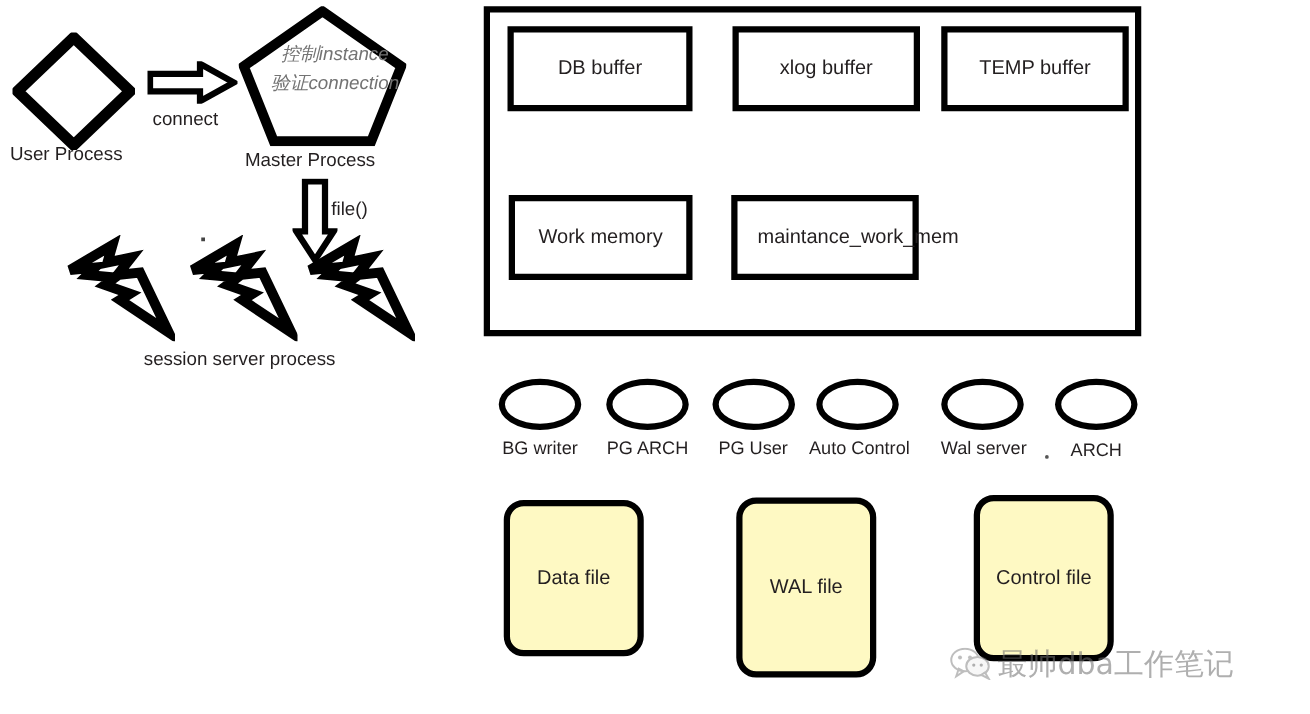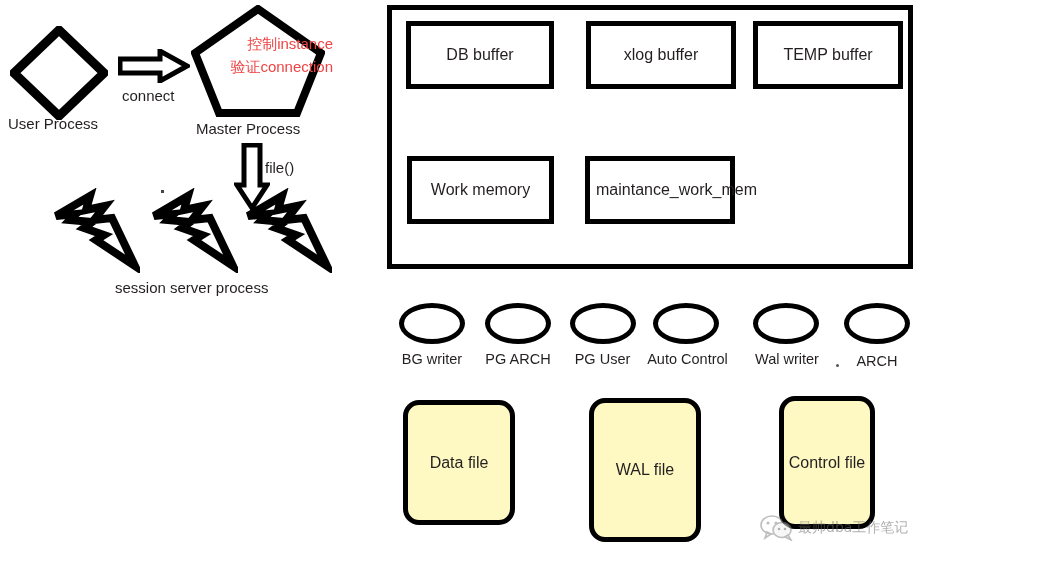--- a/index.html
+++ b/index.html
@@ -39,25 +39,26 @@
     display: block;
   }
 
   
   .pentagon-wrap { position: absolute; }
   .pentagon { display: block; }
   .pentagon-text {
     position: absolute;
     left: 0; top: 0;
     width: 100%;
-    text-align: right;
+    text-align: center;
     font-size: 15px;
-    color: #ef4444;
+    color: #737373;
     line-height: 1.55;
     pointer-events: none;
+    font-style: italic;
   }
 
   
   .arrow-wrap { position: absolute; }
   .arrow-svg { display: block; }
 
   
   .bolt-wrap { position: absolute; }
 
   
@@ -80,21 +81,21 @@
     font-size: 16px;
     color: #231f20;
     text-align: center;
     padding: 0 4px;
   }
   .rect.left-align {
     justify-content: flex-start;
   }
   .rect.left-align .rect-label {
     text-align: left;
-    padding-left: 6px;
+    padding-left: 16px;
     line-height: 1.45;
   }
 
   
   .filebox {
     position: absolute;
     border: 5px solid #000000;
     border-radius: 16px;
     background: #fef9c3;
     box-sizing: border-box;
@@ -135,21 +136,21 @@
 
   
   .watermark {
     position: absolute;
     display: flex;
     align-items: center;
     gap: 4px;
     opacity: 0.55;
   }
   .watermark-text {
-    font-size: 14px;
+    font-size: 24px;
     color: #6f6f6f;
     letter-spacing: 0px;
     font-family: "DejaVu Sans", sans-serif;
   }
 </style>
 </head>
 <body>
 
 <div id="canvas">
 
@@ -228,34 +229,34 @@
   <div class="ellipse" style="left:485px; top:303px; width:66px; height:41px;"></div>
   <div class="ellipse-label" style="left:478px; top:351px; width:80px;">PG ARCH</div>
 
   <div class="ellipse" style="left:570px; top:303px; width:66px; height:41px;"></div>
   <div class="ellipse-label" style="left:565px; top:351px; width:75px;">PG User</div>
 
   <div class="ellipse" style="left:653px; top:303px; width:66px; height:41px;"></div>
   <div class="ellipse-label" style="left:640px; top:351px; width:95px;">Auto Control</div>
 
   <div class="ellipse" style="left:753px; top:303px; width:66px; height:41px;"></div>
-  <div class="ellipse-label" style="left:746px; top:351px; width:82px;">Wal writer</div>
+  <div class="ellipse-label" style="left:746px; top:351px; width:82px;">Wal server</div>
 
   <div class="tiny-dot" style="left:836px; top:364px;"></div>
 
   <div class="ellipse" style="left:844px; top:303px; width:66px; height:41px;"></div>
   <div class="ellipse-label" style="left:842px; top:353px; width:70px;">ARCH</div>
 
   <div class="filebox" style="left:403px; top:400px; width:112px; height:125px;">
     <span class="rect-label">Data file</span>
   </div>
   <div class="filebox" style="left:589px; top:398px; width:112px; height:144px;">
     <span class="rect-label">WAL file</span>
   </div>
-  <div class="filebox" style="left:779px; top:396px; width:96px; height:133px;">
+  <div class="filebox" style="left:779px; top:396px; width:112px; height:133px;">
     <span class="rect-label">Control file</span>
   </div>
 
   <div class="watermark" style="left:760px; top:515px;">
     <svg width="34" height="26" viewBox="0 0 34 26">
       <ellipse cx="12" cy="10" rx="11" ry="9" fill="none" stroke="#8a8a8a" stroke-width="1.6"></ellipse>
       <polygon points="7,17 5,23 11,19" fill="none" stroke="#8a8a8a" stroke-width="1.6"></polygon>
       <circle cx="8" cy="8" r="1.6" fill="#8a8a8a"></circle>
       <circle cx="16" cy="8" r="1.6" fill="#8a8a8a"></circle>
       <ellipse cx="22" cy="15" rx="9" ry="7.5" fill="#f2f2f2" stroke="#8a8a8a" stroke-width="1.6"></ellipse>

